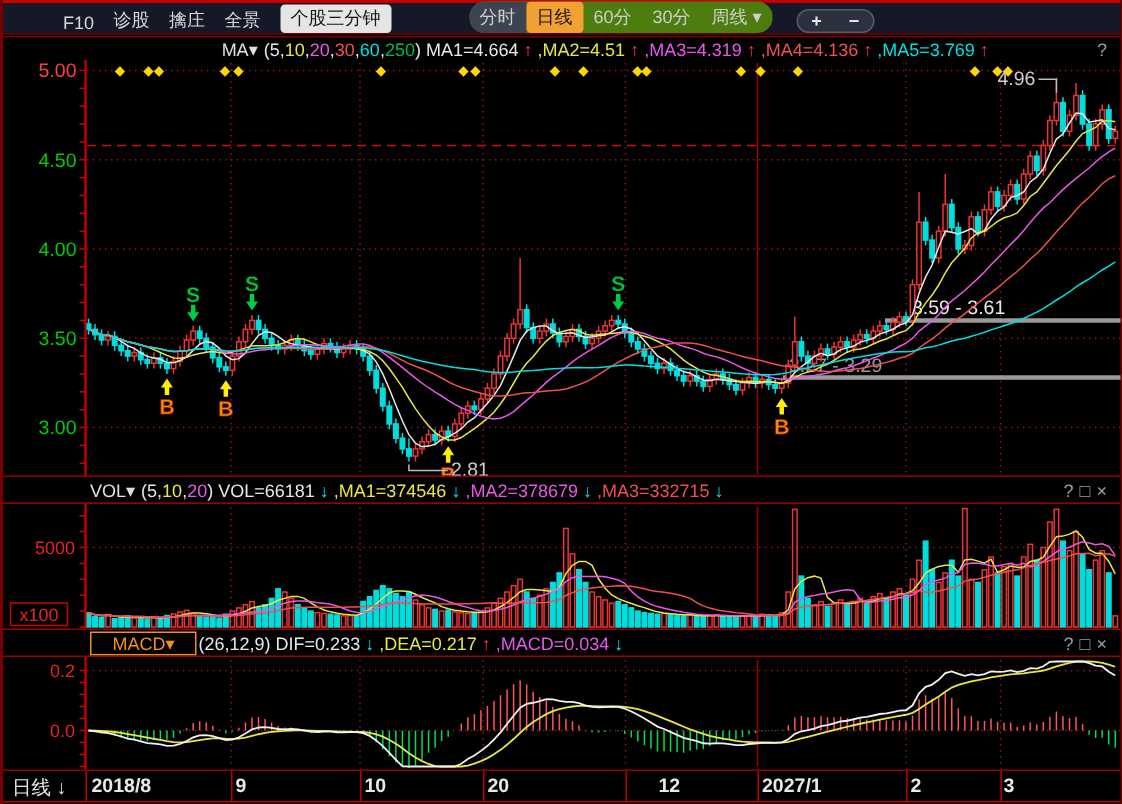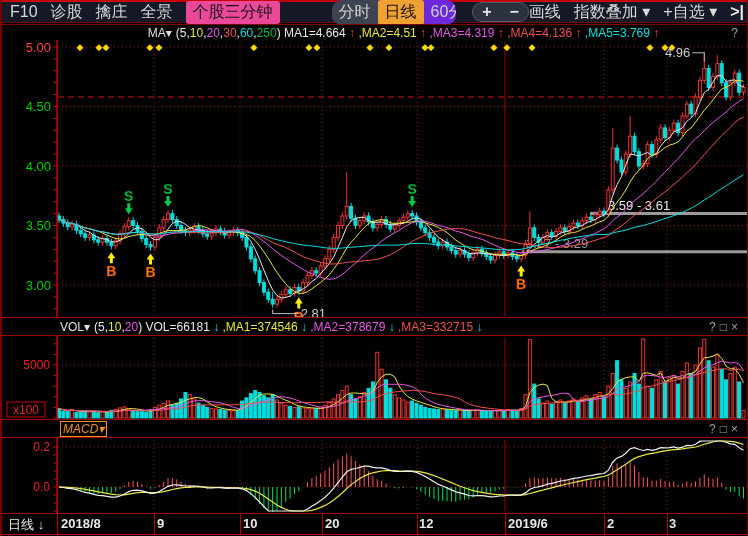--- a/index.html
+++ b/index.html
@@ -1,39 +1,39 @@
 <!DOCTYPE html>
 <html><head>
 <meta charset="utf-8">
 <style>
   html,body{margin:0;padding:0;background:#222;}
   .screen{position:relative;width:748px;height:536px;background:#000;overflow:hidden;
           font-family:"Liberation Sans",sans-serif;border-left:2px solid #7a0000;border-right:1px solid #7a0000;box-sizing:border-box;}
   
   .toolbar{position:absolute;top:0;left:0;right:0;height:23px;background:#151927;
            border-top:2px solid #c40000;border-bottom:1px solid #6b0000;
-           display:flex;align-items:center;font-size:16px;color:#d8d8d8;white-space:nowrap;box-sizing:border-box;}
+           display:flex;align-items:flex-end;font-size:12px;color:#d8d8d8;white-space:nowrap;box-sizing:border-box;padding-left:32px;}
   .tb-item{margin-left:13px;cursor:pointer;}
   .tb-item:first-child{margin-left:8px;}
-  .tb-hl{margin-left:13px;background:#ec4899;color:#151515;padding:1px 7px;border-radius:3px;cursor:pointer;}
-  .tb-group{display:flex;margin-left:52px;background:#6d28d9;border-radius:10px;overflow:hidden;}
+  .tb-hl{margin-left:13px;background:#e5e5e5;color:#151515;padding:1px 7px;border-radius:3px;cursor:pointer;}
+  .tb-group{display:flex;margin-left:52px;background:#4d7c0f;border-radius:10px;overflow:hidden;}
   .tb-period{padding:2px 7px;cursor:pointer;color:#cfcfcf;}
   .tb-period.first{background:#3d4350;}
   .tb-period.active{background:#f0a132;color:#151515;border-radius:3px;}
   .tb-zoom{margin-left:16px;background:#2c3140;border:1px solid #565b66;border-radius:10px;display:flex;}
   .tb-zoom span{padding:0 9px;font-weight:bold;color:#e8e8e8;cursor:pointer;}
   .tb-right{margin-left:auto;display:flex;align-items:center;}
   .tb-right .tb-item{margin-left:0;margin-right:13px;}
   .tb-collapse{margin-right:3px;color:#e8e8e8;font-weight:bold;cursor:pointer;}
   
   .pane-header{position:absolute;left:0;right:0;background:#000;font-size:12px;
                display:flex;align-items:center;white-space:nowrap;color:#e0e0e0;}
   .ph-content{padding-left:58px;display:flex;align-items:center;}
   .ph-controls{position:absolute;right:5px;color:#9aa0aa;letter-spacing:4px;cursor:pointer;}
-  .macd-box{border:1px solid #f09020;color:#f09020;padding:0 2px;margin-right:1px;cursor:pointer;font-style:italic;}
+  .macd-box{border:1px solid #f09020;color:#f09020;padding:0 14px;margin-right:1px;cursor:pointer;}
   .indicator{margin-right:4px;cursor:pointer;}
   
   .hline{position:absolute;left:0;right:0;height:1px;background:#9b0000;}
   
   .bottom-bar{position:absolute;top:514px;left:0;right:0;height:20px;background:#000;
               color:#e8e8e8;font-size:13px;}
   .bb-period{position:absolute;left:6px;top:2px;}
   .bb-month{position:absolute;top:2px;color:#e8e8e8;font-weight:bold;}
   .vline{position:absolute;top:0;bottom:0;width:1px;background:#c00000;}
   svg{position:absolute;left:0;display:block;}
@@ -52,26 +52,20 @@
     <span class="tb-group">
       <span class="tb-period first">分时</span>
       <span class="tb-period active">日线</span>
       <span class="tb-period">60分</span>
       <span class="tb-period">30分</span>
       <span class="tb-period">周线 ▾</span>
     </span>
     <span class="tb-zoom">
       <span>+</span>
       <span>−</span>
-    </span>
-    <span class="tb-right">
-      <span class="tb-item">画线</span>
-      <span class="tb-item">指数叠加 ▾</span>
-      <span class="tb-item">+自选 ▾</span>
-      <span class="tb-collapse">&gt;|</span>
     </span>
   </div>
 
   <div class="pane-header" style="top:24px;height:16px;border-top:1px solid #7a0000;justify-content:center;">
     <span class="ph-content">
       <span class="indicator">MA▾</span>
       <span><span style="color: rgb(232, 232, 232);">(5,</span><span style="color: rgb(232, 232, 64);">10</span><span style="color: rgb(232, 232, 232);">,</span><span style="color: rgb(232, 88, 232);">20</span><span style="color: rgb(232, 232, 232);">,</span><span style="color: rgb(240, 80, 80);">30</span><span style="color: rgb(232, 232, 232);">,</span><span style="color: rgb(0, 224, 224);">60</span><span style="color: rgb(232, 232, 232);">,</span><span style="color: rgb(0, 187, 68);">250</span><span style="color: rgb(232, 232, 232);">) </span><span style="color: rgb(232, 232, 232);">MA1=4.664</span><span style="color: rgb(255, 64, 64);"> ↑ </span><span style="color: rgb(232, 232, 64);">,MA2=4.51</span><span style="color: rgb(255, 64, 64);"> ↑ </span><span style="color: rgb(232, 88, 232);">,MA3=4.319</span><span style="color: rgb(255, 64, 64);"> ↑ </span><span style="color: rgb(240, 80, 80);">,MA4=4.136</span><span style="color: rgb(255, 64, 64);"> ↑ </span><span style="color: rgb(0, 224, 224);">,MA5=3.769</span><span style="color: rgb(255, 64, 64);"> ↑</span></span>
     </span>
     <span class="ph-controls">?</span>
   </div>
@@ -715,20 +709,21 @@
         <text x="24" y="78" fill="#ee2020" font-size="12" text-anchor="middle" font-family="&quot;Liberation Sans&quot;,sans-serif">x100</text>
         <line x1="746" y1="0" x2="746" y2="83" stroke="#8b0000"></line>
       </g>
     </svg>
 
   <div class="hline" style="top:419px;"></div>
 
   <div class="pane-header" style="top:420px;height:17px;">
     <span class="ph-content">
       <span class="macd-box">MACD▾</span>
+      <span><span style="color: rgb(232, 232, 232);">(26,12,9) </span><span style="color: rgb(232, 232, 232);">DIF=0.233</span><span style="color: rgb(0, 224, 224);"> ↓ </span><span style="color: rgb(232, 232, 64);">,DEA=0.217</span><span style="color: rgb(255, 64, 64);"> ↑ </span><span style="color: rgb(232, 88, 232);">,MACD=0.034</span><span style="color: rgb(0, 224, 224);"> ↓</span></span>
     </span>
     <span class="ph-controls">
       <span>?</span><span>□</span><span>×</span>
     </span>
   </div>
   <div class="hline" style="top:437px;"></div>
 
   <svg id="macd-svg" width="748" height="75" style="top:438px;">
       <g>
         <line x1="56" y1="9" x2="745" y2="9" stroke="#8b1a1a" stroke-dasharray="1,3"></line>
@@ -936,20 +931,20 @@
       <div class="vline" style="left: 238px;"></div>
       <div class="vline" style="left: 320px;"></div>
       <div class="vline" style="left: 415px;"></div>
       <div class="vline" style="left: 503px;"></div>
       <div class="vline" style="left: 602px;"></div>
       <div class="vline" style="left: 665px;"></div>
       <span class="bb-month" style="left: 59px;">2018/8</span>
       <span class="bb-month" style="left: 155px;">9</span>
       <span class="bb-month" style="left: 241px;">10</span>
       <span class="bb-month" style="left: 323px;">20</span>
-      <span class="bb-month" style="left: 417px;">12</span>
-      <span class="bb-month" style="left: 506px;">2019/6</span>
+      <span class="bb-month" style="left: 417px; padding-left: 20px;">12</span>
+      <span class="bb-month" style="left: 506px;">2027/1</span>
       <span class="bb-month" style="left: 605px;">2</span>
       <span class="bb-month" style="left: 667px;">3</span>
     </div>
   <div class="hline" style="top:534px;background:#c00000;"></div>
 
 </div>
 
 </body></html>

